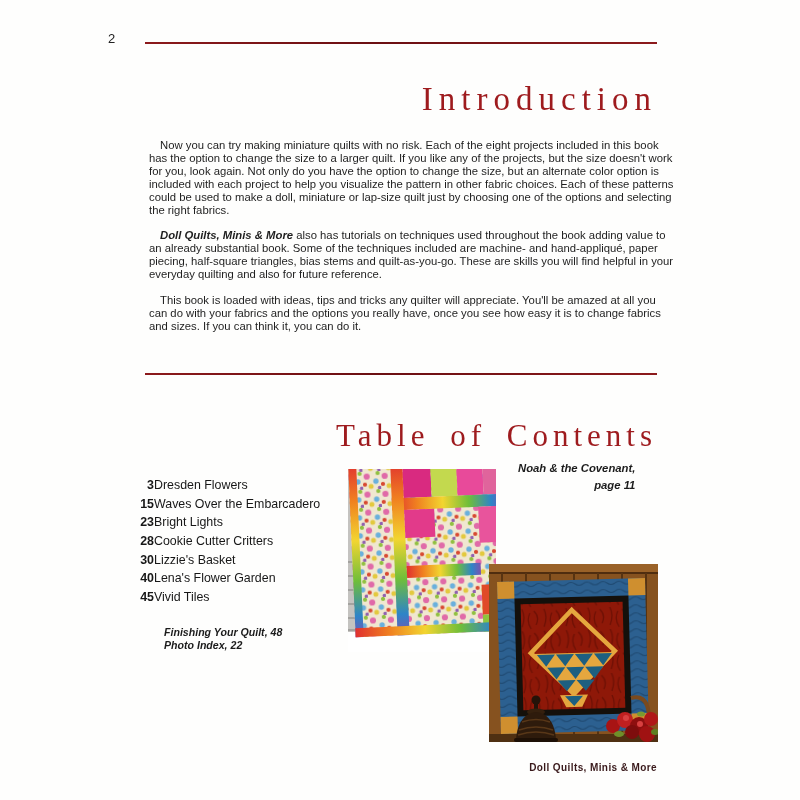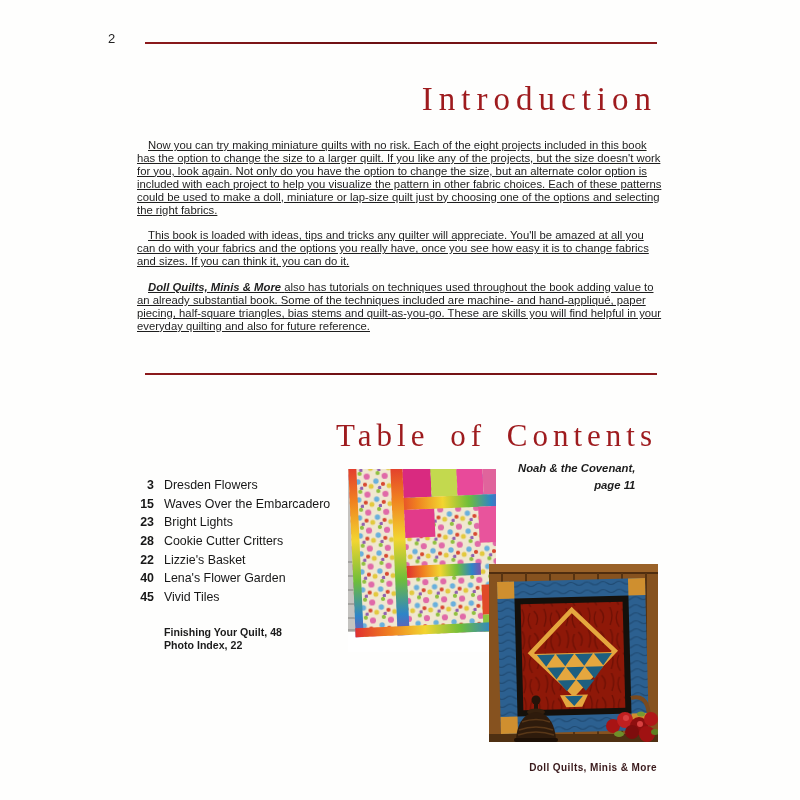--- a/index.html
+++ b/index.html
@@ -14,30 +14,30 @@
     background:linear-gradient(90deg,#8c1a1c 0%,#6b0f12 45%,#8c1a1c 100%);}
   .rule1{top:42px;}
   .rule2{top:373px;}
   .bighead{
     position:absolute;right:143px;text-align:center;
     font-family:"Liberation Serif","DejaVu Serif",serif;
     color:#9e1b1e;font-weight:400;white-space:nowrap;
   }
   .h-intro{top:81px;font-size:33px;letter-spacing:6px;word-spacing:6px;}
   .h-toc{top:418px;font-size:31px;letter-spacing:5px;word-spacing:8px;}
-  .bodycopy{position:absolute;left:137px;top:139px;width:527px;
-    font-size:11.3px;line-height:12.9px;color:#1e1e1e;text-decoration:underline;}
+  .bodycopy{position:absolute;left:149px;top:139px;width:527px;
+    font-size:11.3px;line-height:12.9px;color:#1e1e1e;}
   .bodycopy p{margin:0 0 13px 0;text-indent:11px;}
   .booktitle{font-weight:bold;font-style:italic;}
   .toc{position:absolute;left:114px;top:478px;font-size:12.4px;color:#171717;}
   .toc-row{display:flex;height:18.7px;align-items:baseline;}
   .toc-num{width:40px;text-align:right;font-weight:bold;flex:0 0 40px;}
-  .toc-title{margin-left:10px;}
+  .toc-title{}
   .toc-sub{position:absolute;left:164px;top:626px;font-size:10.6px;
-    font-weight:bold;line-height:13px;color:#1b1b1b;}
+    font-style:italic;font-weight:bold;line-height:13px;color:#1b1b1b;}
   .photo{position:absolute;overflow:hidden;}
   #photo-noah{left:348px;top:469px;width:148px;height:183px;z-index:1;}
   #photo-lizzie{left:489px;top:564px;width:169px;height:178px;z-index:2;}
   .caption{font-style:italic;font-weight:bold;font-size:11.3px;
     line-height:16.5px;color:#1c1c1c;}
   #caption-noah{position:absolute;left:518px;top:460px;text-align:right;z-index:3;}
   #caption-lizzie{position:absolute;left:340px;top:682px;width:142px;
     text-align:right;z-index:3;}
   .footer{position:absolute;left:480px;top:762px;width:177px;text-align:right;
     font-size:10px;font-weight:bold;letter-spacing:0.4px;color:#39191b;}
@@ -48,23 +48,23 @@
 <div id="page">
 
   <div class="pagenum">2</div>
 
   <div class="rule rule1"></div>
 
   <div class="bighead h-intro">Introduction</div>
 
   <div class="bodycopy">
     <p>Now you can try making miniature quilts with no risk. Each of the eight projects included in this book has the option to change the size to a larger quilt. If you like any of the projects, but the size doesn't work for you, look again. Not only do you have the option to change the size, but an alternate color option is included with each project to help you visualize the pattern in other fabric choices.  Each of these patterns could be used to make a doll, miniature or lap-size quilt just by choosing one of the options and selecting the right fabrics.</p>
-    <p>This book is loaded with ideas, tips and tricks any quilter will appreciate. You'll be amazed at all you can do with your fabrics and the options you really have, once you see how easy it is to change fabrics and sizes. If you can think it, you can do it.</p>
     <p><span class="booktitle">Doll Quilts, Minis &amp; More</span>
       <span>also has tutorials on techniques used throughout the book adding value to an already substantial book. Some of the techniques included are machine- and hand-appliqué, paper piecing, half-square triangles, bias stems and quilt-as-you-go. These are skills you will find helpful in your everyday quilting and also for future reference.</span></p>
+    <p>This book is loaded with ideas, tips and tricks any quilter will appreciate. You'll be amazed at all you can do with your fabrics and the options you really have, once you see how easy it is to change fabrics and sizes. If you can think it, you can do it.</p>
   </div>
 
   <div class="rule rule2"></div>
 
   <div class="bighead h-toc">Table of Contents</div>
 
   <div class="toc">
     <div class="toc-row">
       <span class="toc-num">3</span>
       <span class="toc-title">Dresden Flowers</span>
@@ -75,21 +75,21 @@
       </div>
     <div class="toc-row">
       <span class="toc-num">23</span>
       <span class="toc-title">Bright Lights</span>
       </div>
     <div class="toc-row">
       <span class="toc-num">28</span>
       <span class="toc-title">Cookie Cutter Critters</span>
       </div>
     <div class="toc-row">
-      <span class="toc-num">22</span>
+      <span class="toc-num">30</span>
       <span class="toc-title">Lizzie's Basket</span>
       </div>
     <div class="toc-row">
       <span class="toc-num">40</span>
       <span class="toc-title">Lena's Flower Garden</span>
       </div>
     <div class="toc-row">
       <span class="toc-num">45</span>
       <span class="toc-title">Vivid Tiles</span>
       </div>

